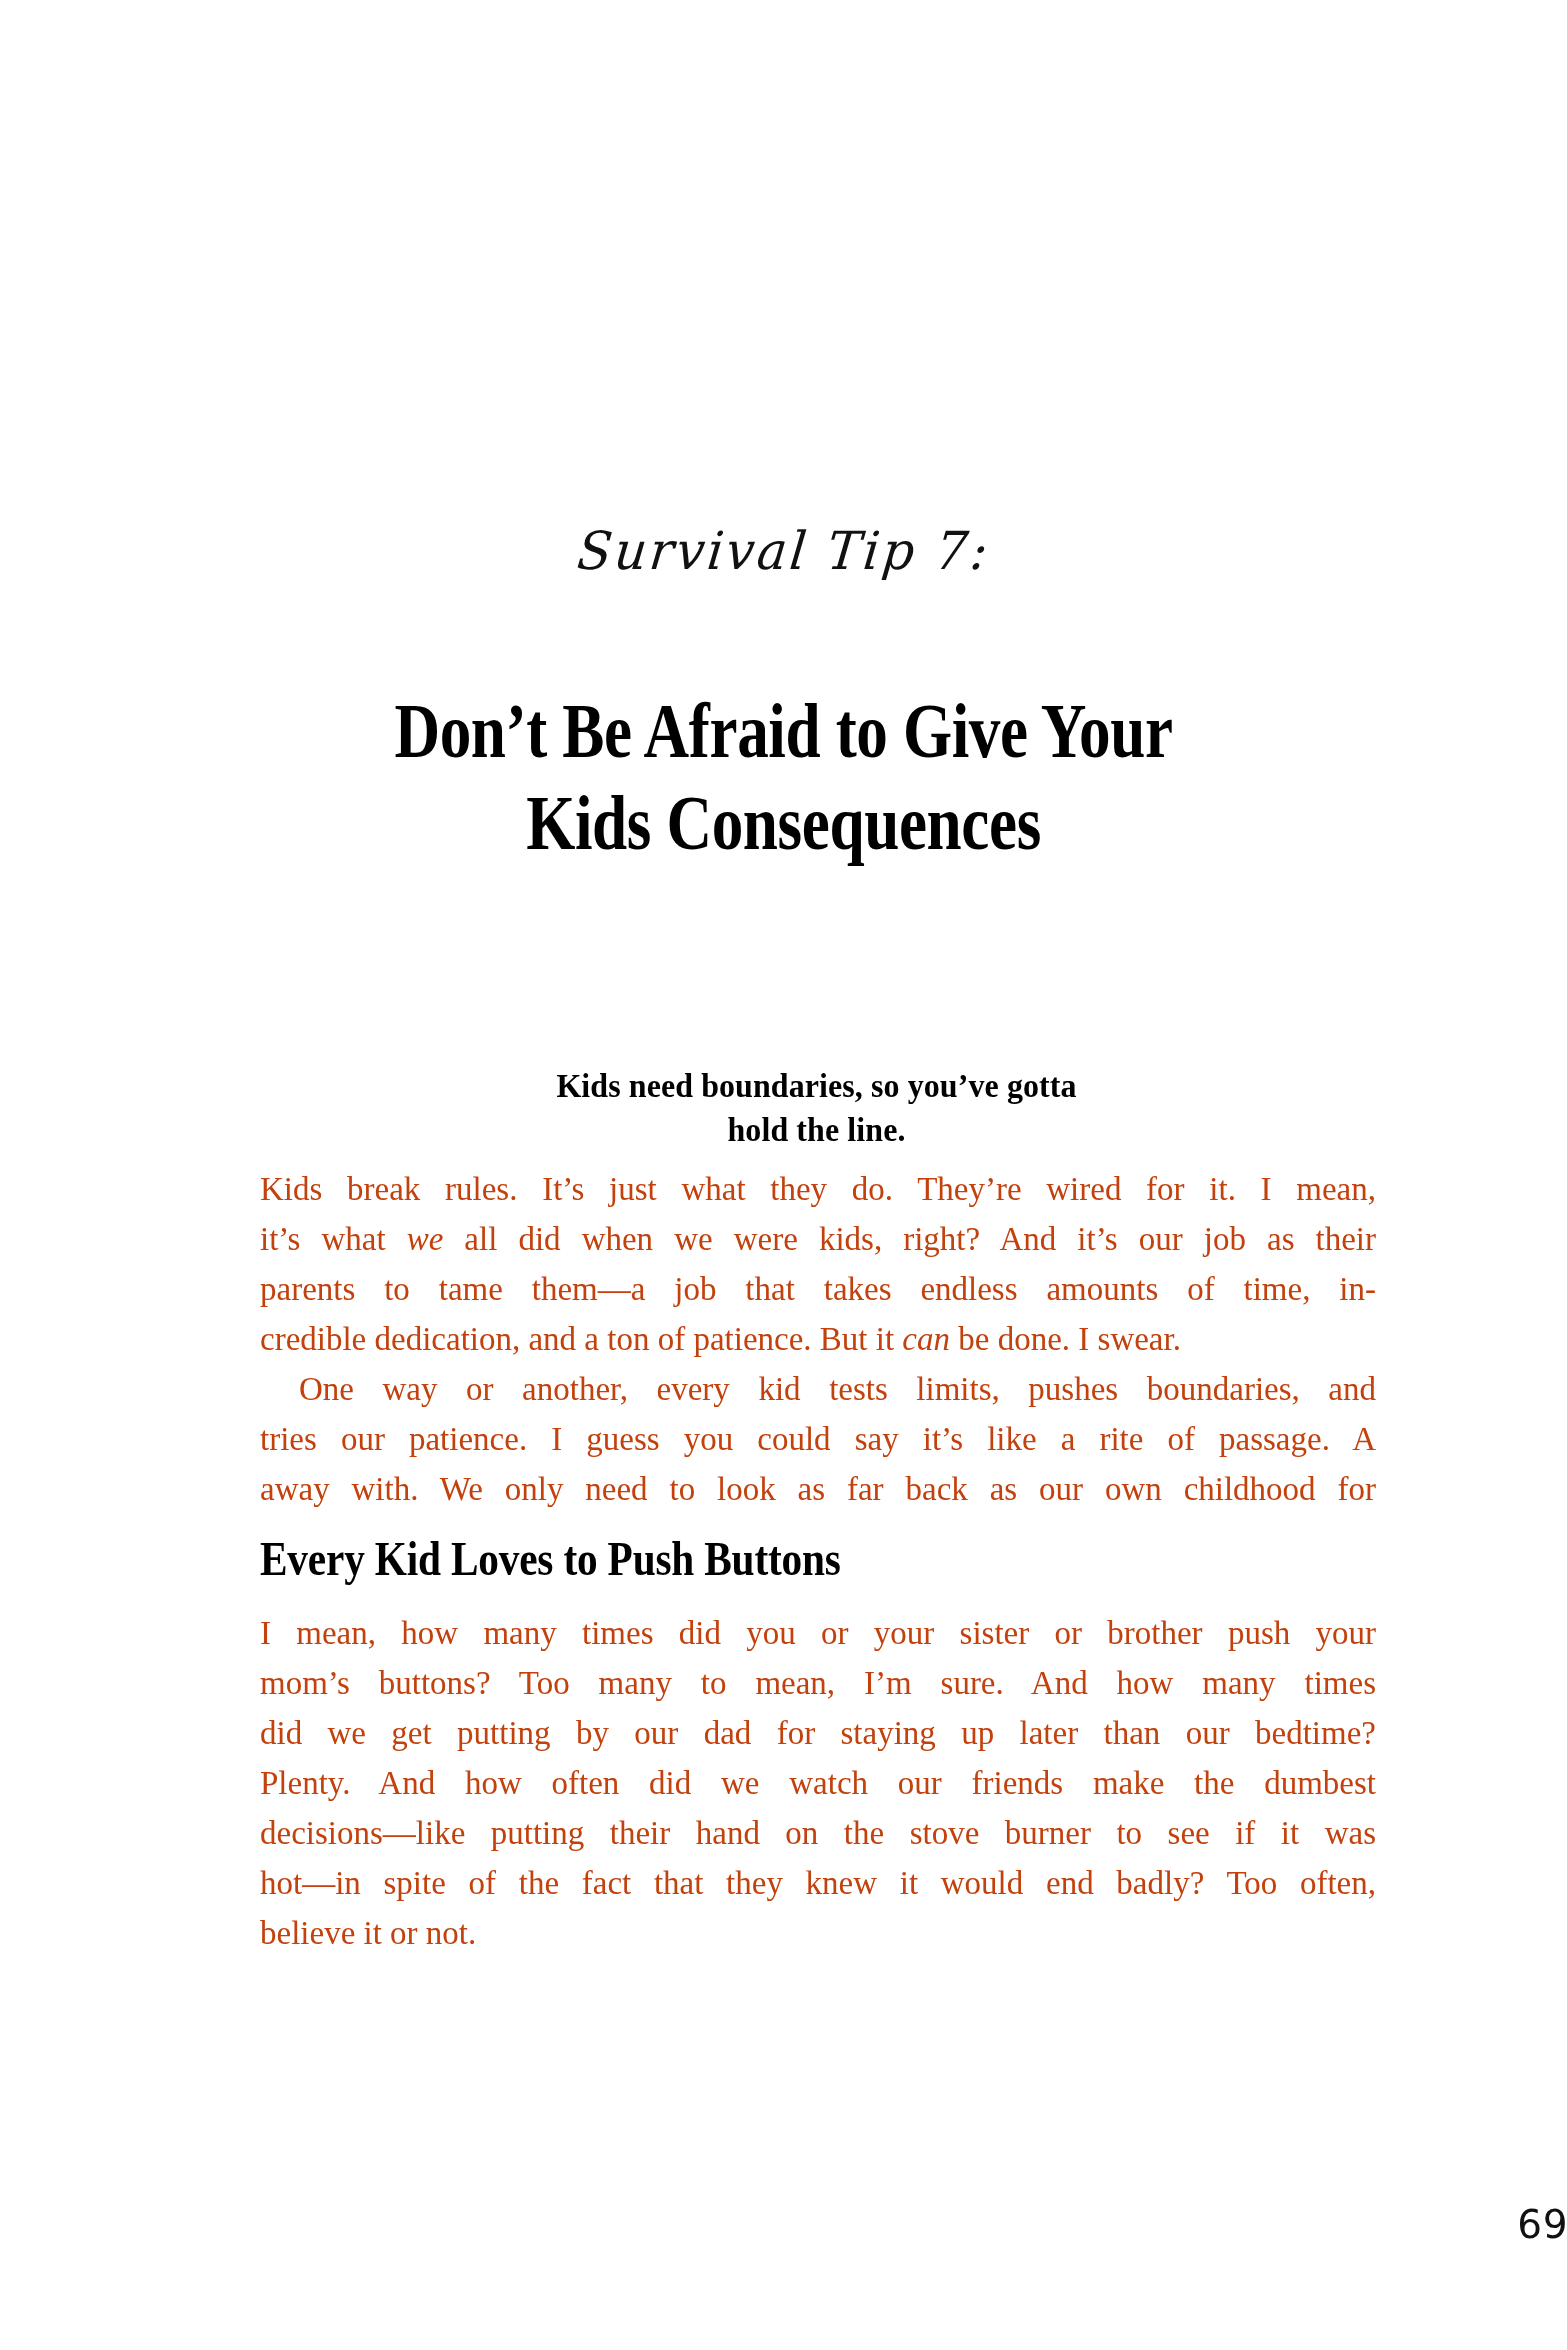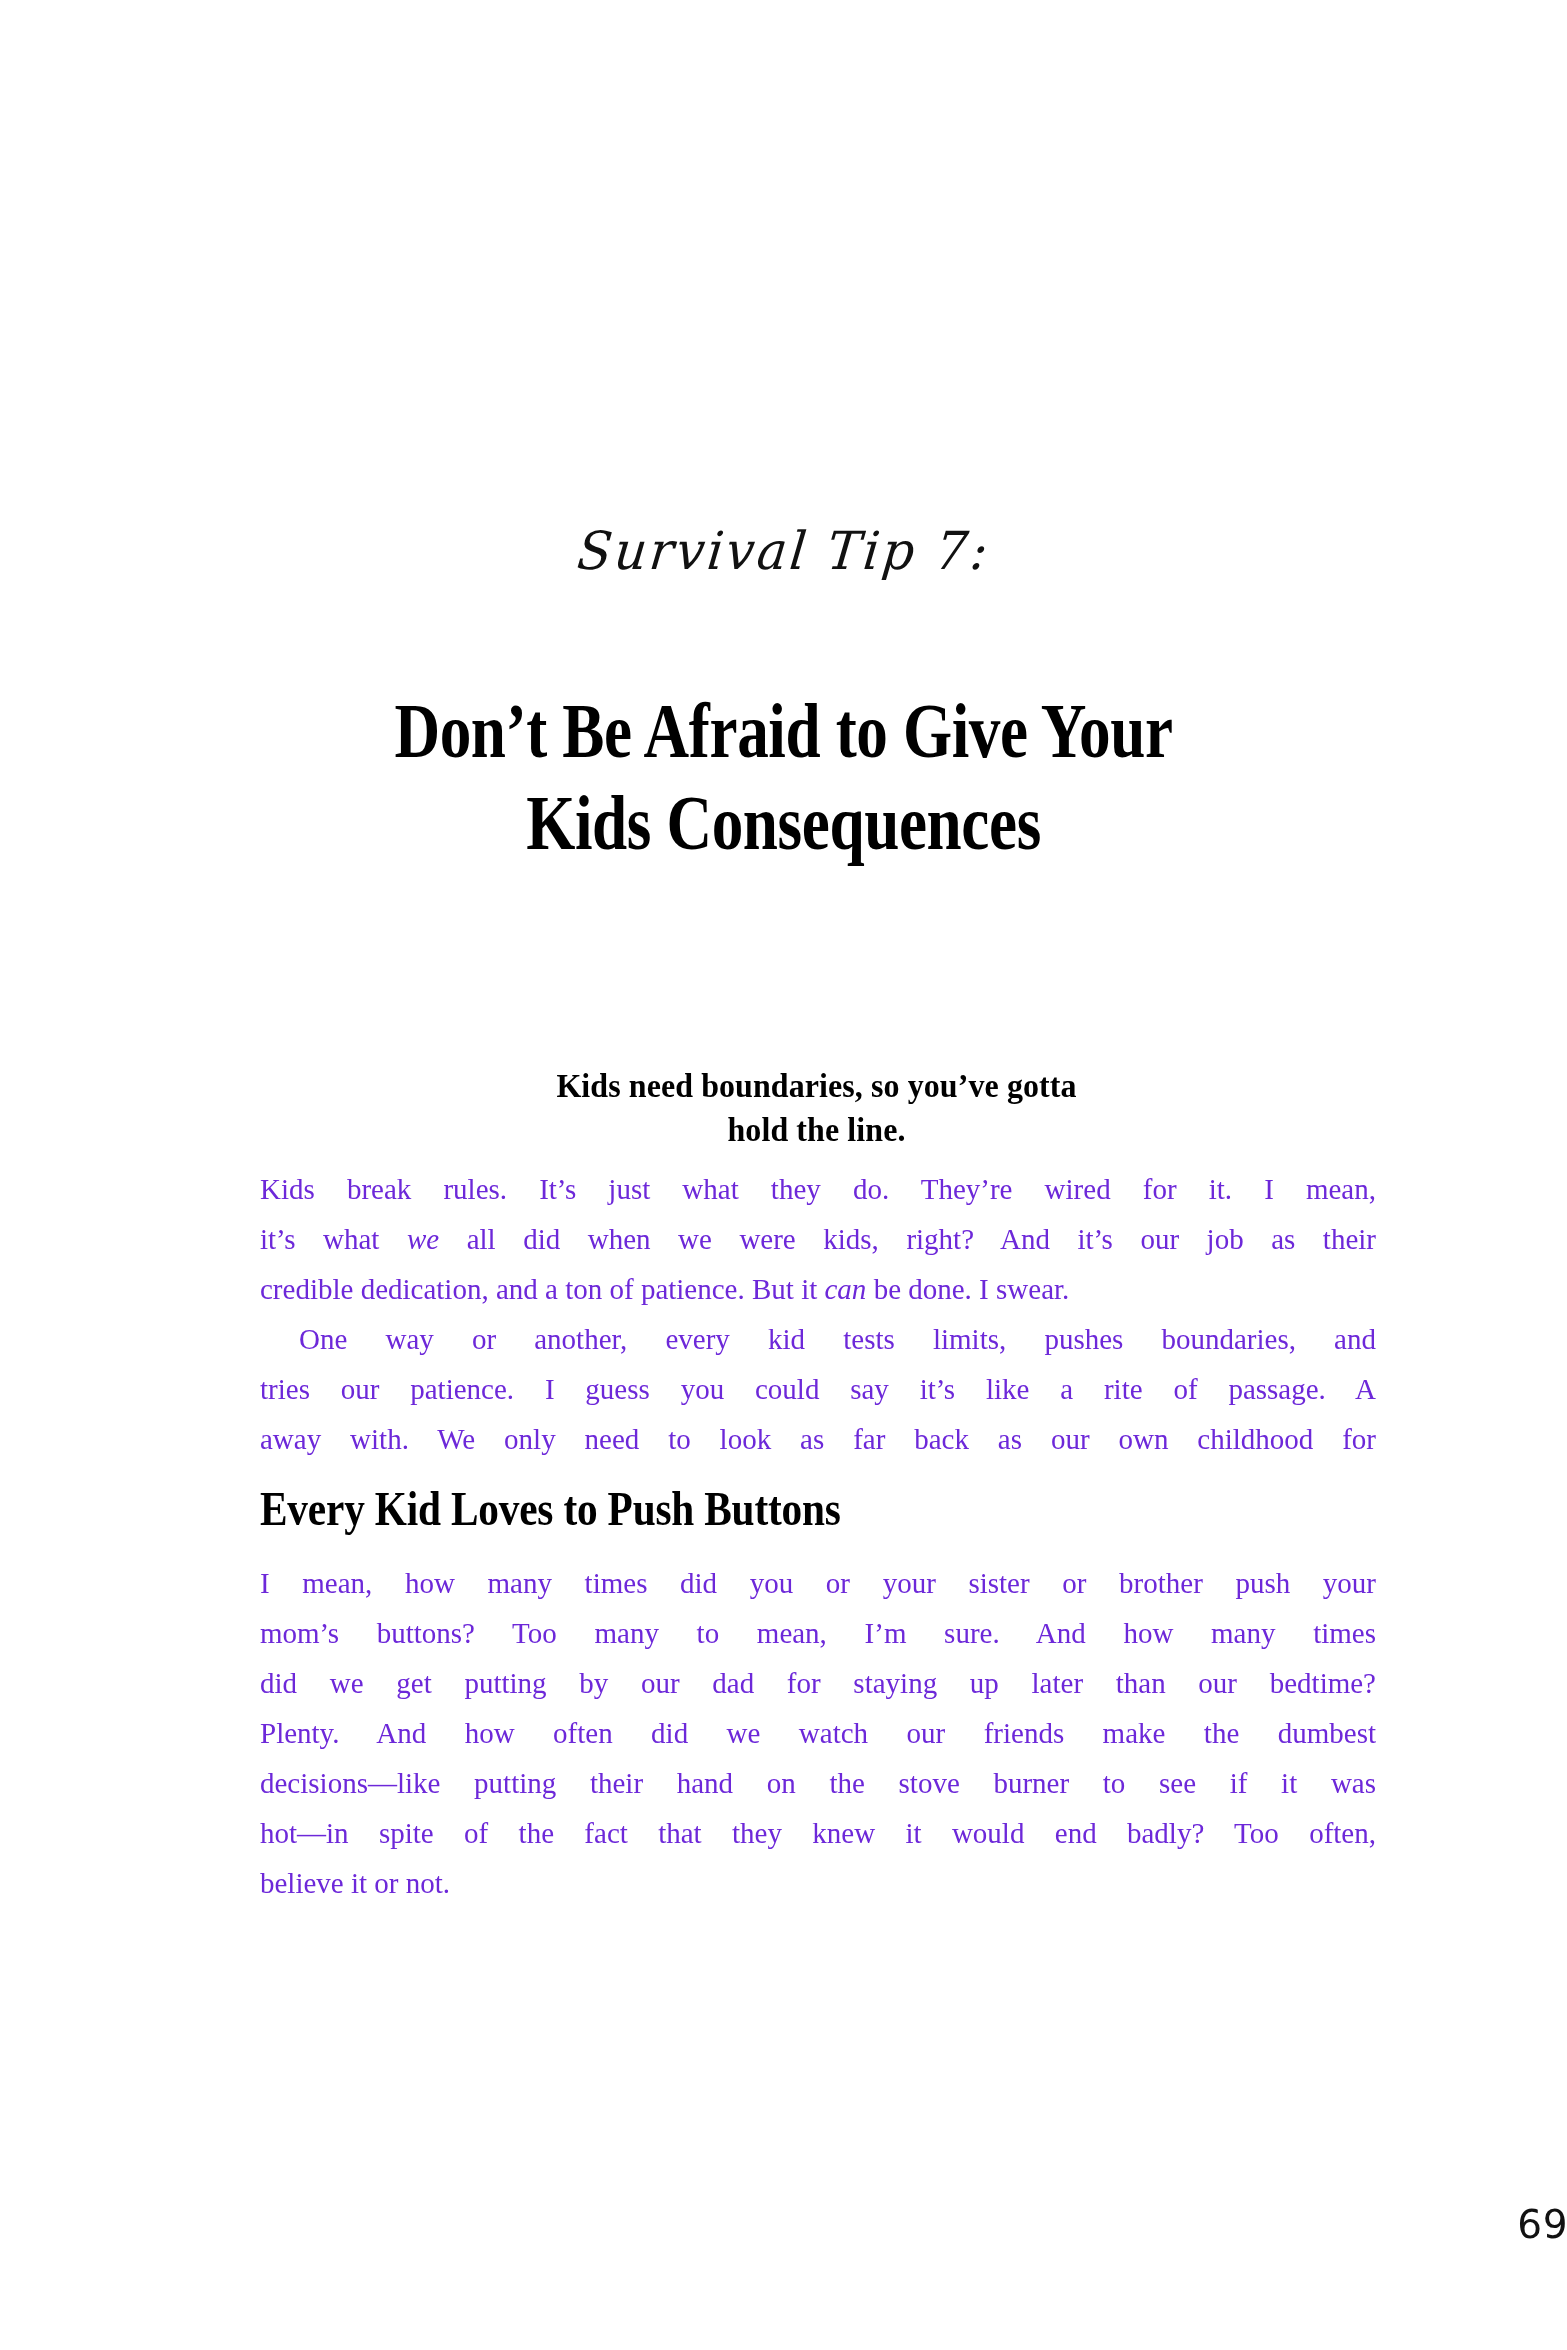--- a/index.html
+++ b/index.html
@@ -75,25 +75,25 @@
   
   .body-col {
     position: absolute;
     top: 1164px;
     left: 260px;
     width: 1116px;
   }
 
   .para {
     margin: 0;
-    font-size: 29px;
+    font-size: 33px;
     line-height: 50px;
     text-align: justify;
     text-justify: inter-word;
-    color: #6d28d9;
+    color: #c2410c;
     font-family: "Liberation Serif", "DejaVu Serif", serif;
   }
   .para em { }
 
   
   .jline {
     display: block;
     text-align: justify;
     text-align-last: justify;
     white-space: nowrap;
@@ -148,20 +148,21 @@
   <h2 class="deck">
     <span class="dline">Kids need boundaries, so you’ve gotta</span>
     <span class="dline">hold the line.</span>
   </h2>
 
   <div class="body-col">
 
     <p class="para">
       <span class="jline">Kids break rules. It’s just what they do. They’re wired for it. I mean,</span>
         <span class="jline">it’s what <em>we</em> all did when we were kids, right? And it’s our job as their</span>
+        <span class="jline">parents to tame them—a job that takes endless amounts of&nbsp;time, in-</span>
         <span class="jline last">credible dedication, and a ton of&nbsp;patience. But it <em>can</em> be done. I swear.</span>
     </p>
 
     <p class="para">
       <span class="jline first-indent">One way or another, every kid tests limits, pushes boundaries, and</span>
         <span class="jline">tries our patience. I guess you could say it’s like a rite of&nbsp;passage. A</span>
         <span class="jline">away with. We only need to look as far back as our own childhood for</span>
     </p>
 
     <h3 class="section-head">Every Kid Loves to Push Buttons</h3>

